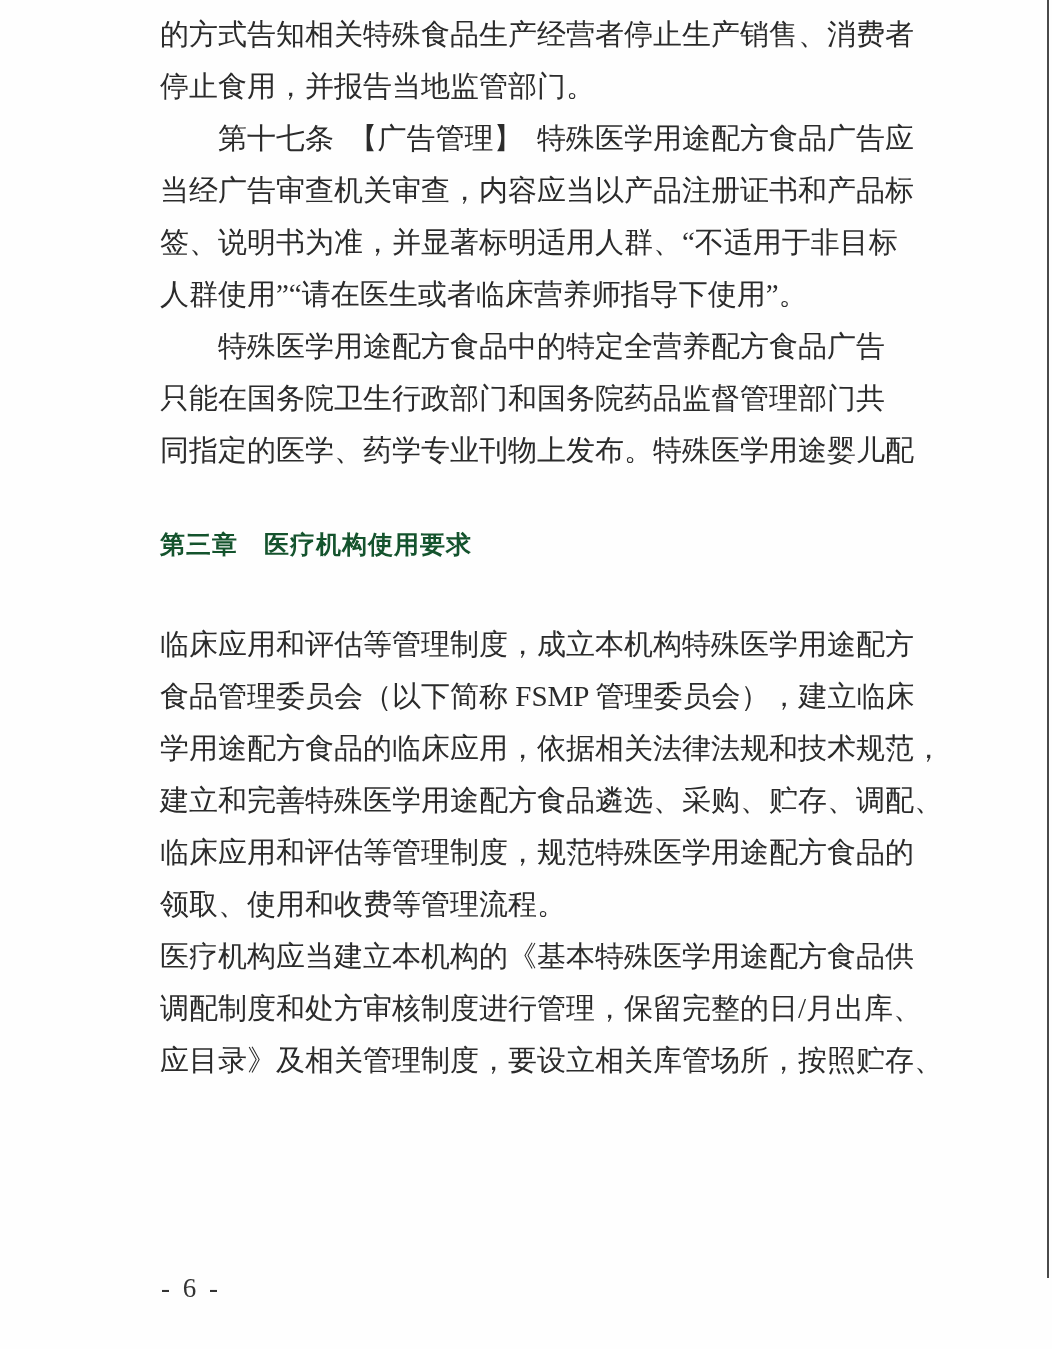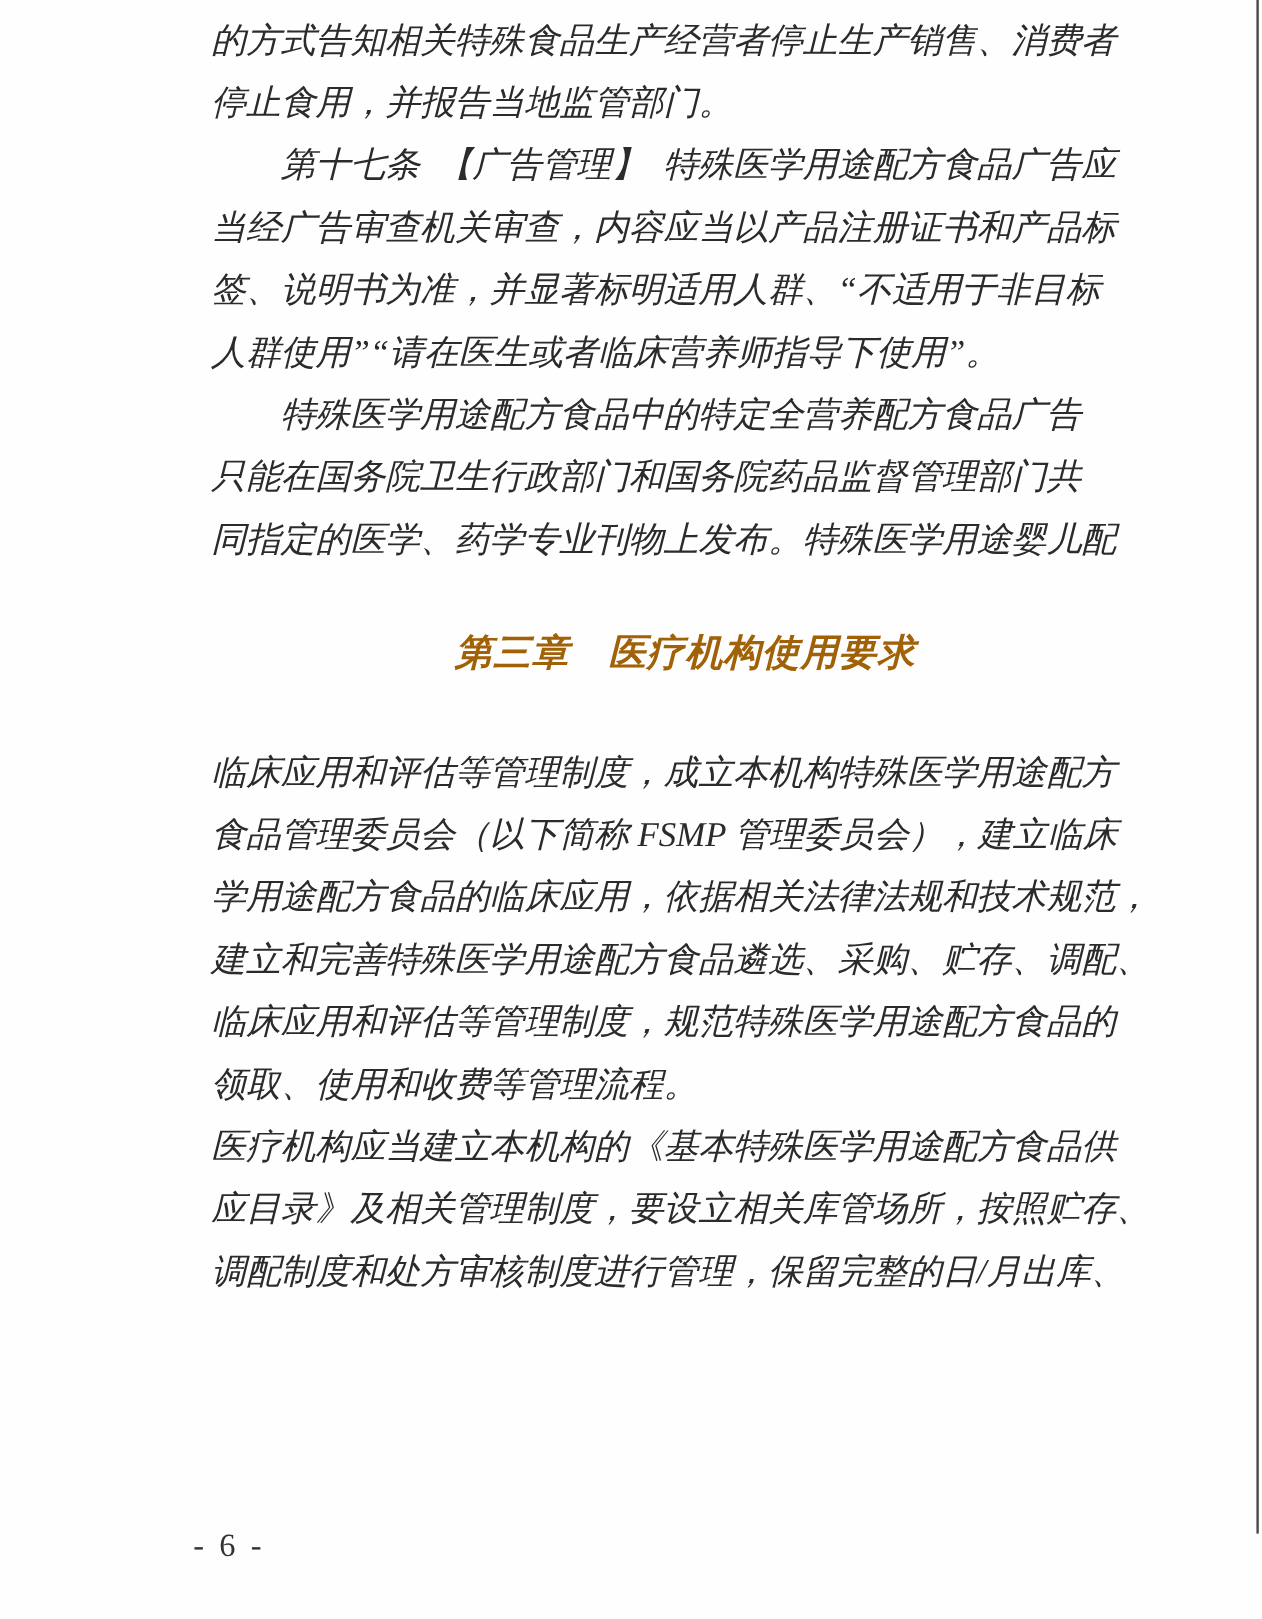--- a/index.html
+++ b/index.html
@@ -17,47 +17,45 @@
   }
   .page {
     position: absolute;
     left: 0; top: 0;
     width: 1052px;
     height: 1349px;
     background: #fefefe;
   }
   .textblock {
     position: absolute;
-    left: 176px;
+    left: 160px;
     top: 8px;
     width: 790px;
-    font-style: italic;
   }
   .line {
     height: 52px;
     line-height: 52px;
     font-size: 29px;
     white-space: pre;
     letter-spacing: 0px;
     color: #2b2b2b;
   }
   .line.indent {
     padding-left: 58px;
   }
   .heading {
     margin-top: 38px;
     margin-bottom: 44px;
     height: 60px;
     line-height: 60px;
-    font-size: 31px;
+    font-size: 25px;
     font-weight: 700;
-    text-align: center;
     letter-spacing: 1px;
     font-family: "Liberation Sans", "DejaVu Sans", sans-serif;
-    color: #a16207;
+    color: #14532d;
     white-space: pre;
   }
   .pagenum {
     position: absolute;
     left: 161px;
     top: 1272px;
     height: 32px;
     line-height: 32px;
     font-size: 27px;
     letter-spacing: 3px;
@@ -95,22 +93,22 @@
     <div class="heading">第三章　医疗机构使用要求</div>
 
     <div class="line">临床应用和评估等管理制度，成立本机构特殊医学用途配方</div>
     <div class="line">食品管理委员会（以下简称 FSMP 管理委员会），建立临床</div>
     <div class="line">学用途配方食品的临床应用，依据相关法律法规和技术规范，</div>
     <div class="line">建立和完善特殊医学用途配方食品遴选、采购、贮存、调配、</div>
     <div class="line">临床应用和评估等管理制度，规范特殊医学用途配方食品的</div>
     <div class="line">领取、使用和收费等管理流程。</div>
 
     <div class="line">医疗机构应当建立本机构的《基本特殊医学用途配方食品供</div>
+    <div class="line">调配制度和处方审核制度进行管理，保留完整的日/月出库、</div>
     <div class="line">应目录》及相关管理制度，要设立相关库管场所，按照贮存、</div>
-    <div class="line">调配制度和处方审核制度进行管理，保留完整的日/月出库、</div>
 
   </div>
 
   <div class="pagenum">- 6 -</div>
 
   <div class="scan-edge"></div>
 
 </div>
 
 </body></html>

